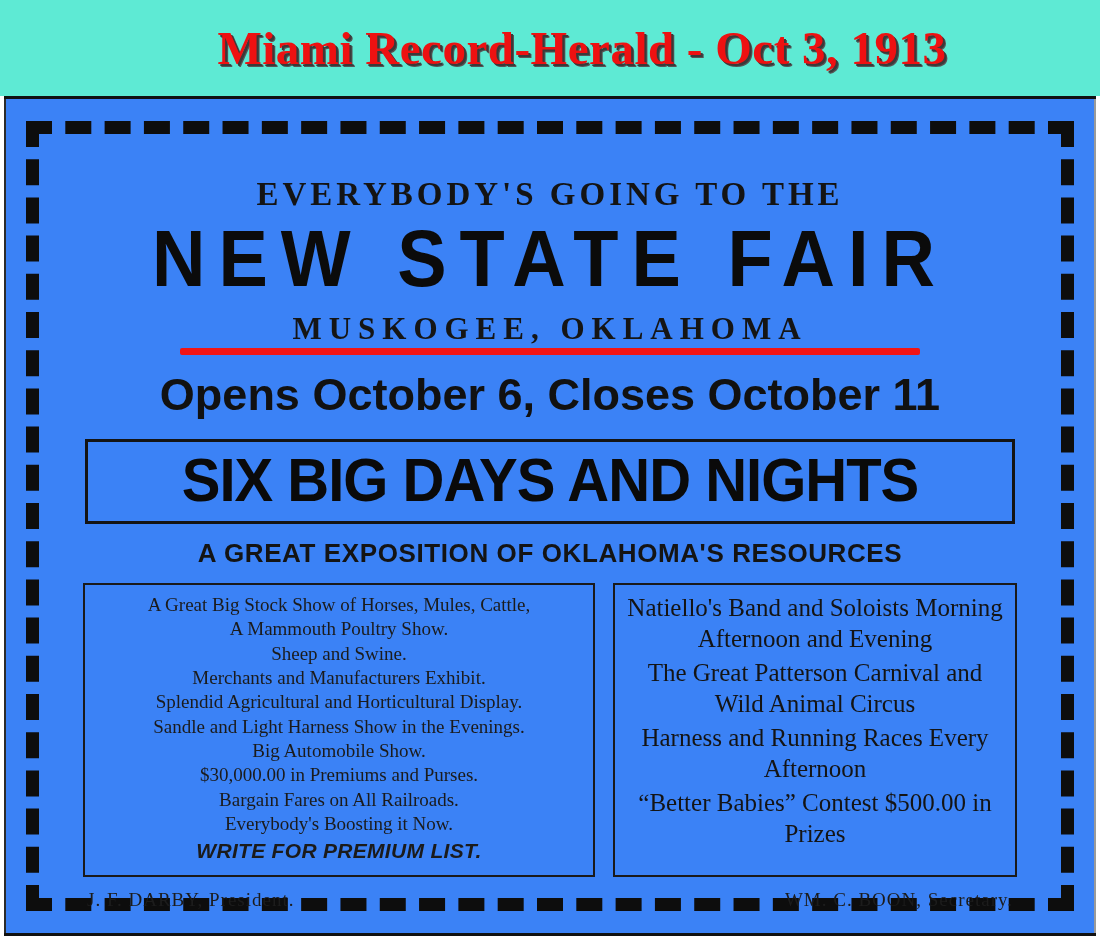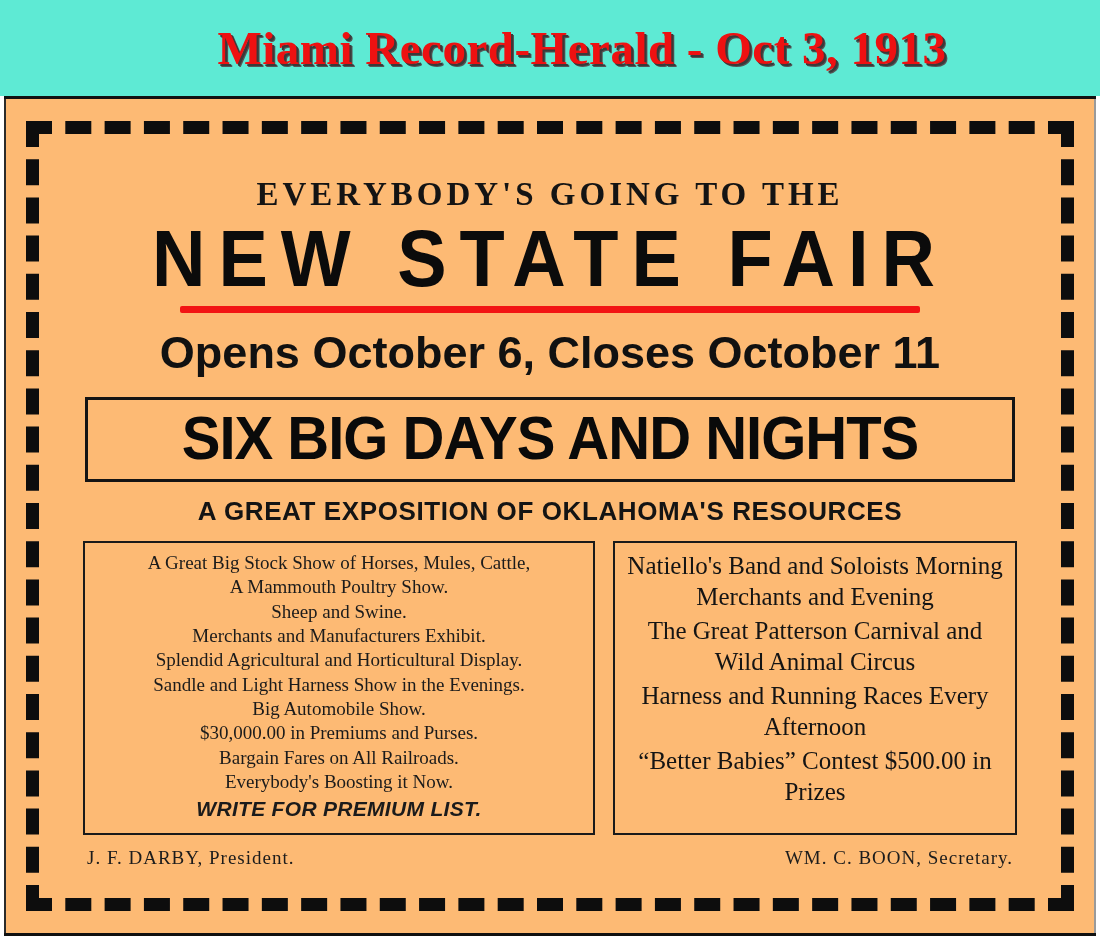--- a/index.html
+++ b/index.html
@@ -35,21 +35,21 @@
     white-space: nowrap;
   }
 
   
   .scan {
     position: absolute;
     left: 4px;
     top: 96px;
     width: 1092px;
     height: 840px;
-    background: #fdba74;
+    background: #3b82f6;
     border-top: 3px solid #111;
     border-bottom: 3px solid #111;
     box-sizing: border-box;
   }
   .scan::before {
     
     content: "";
     position: absolute;
     left: 0; top: 0; bottom: 0;
     width: 2px;
@@ -239,20 +239,21 @@
 
 <div class="scan">
   <div class="ad-dashed">
     <div class="ad-inner">
 
       <div class="line-everybody">EVERYBODY'S GOING TO THE</div>
 
       <div class="line-newstatefair">NEW STATE FAIR</div>
 
       <div class="muskogee-wrap">
+        <span class="line-muskogee">MUSKOGEE, OKLAHOMA</span>
         <span class="muskogee-underline"></span>
       </div>
 
       <div class="line-opens">Opens October 6, Closes October 11</div>
 
       <div class="sixbig-box">
         <div class="sixbig-text">SIX BIG DAYS AND NIGHTS</div>
       </div>
 
       <div class="line-exposition">A GREAT EXPOSITION OF OKLAHOMA'S RESOURCES</div>
@@ -269,21 +270,21 @@
             <li>Big Automobile Show.</li>
             <li>$30,000.00 in Premiums and Purses.</li>
             <li>Bargain Fares on All Railroads.</li>
             <li>Everybody's Boosting it Now.</li>
             <li class="last">WRITE FOR PREMIUM LIST.</li>
           </ul>
         </div>
 
         <div class="col col-right">
           <ul>
-            <li>Natiello's Band and Soloists Morning Merchants and Evening</li>
+            <li>Natiello's Band and Soloists Morning Afternoon and Evening</li>
             <li>The Great Patterson Carnival and Wild Animal Circus</li>
             <li>Harness and Running Races Every Afternoon</li>
             <li>“Better Babies” Contest $500.00 in Prizes</li>
           </ul>
         </div>
       </div>
 
       <div class="footer-row">
         <div class="footer-name">J. F. DARBY, President.</div>
         <div class="footer-name">WM. C. BOON, Secretary.</div>

